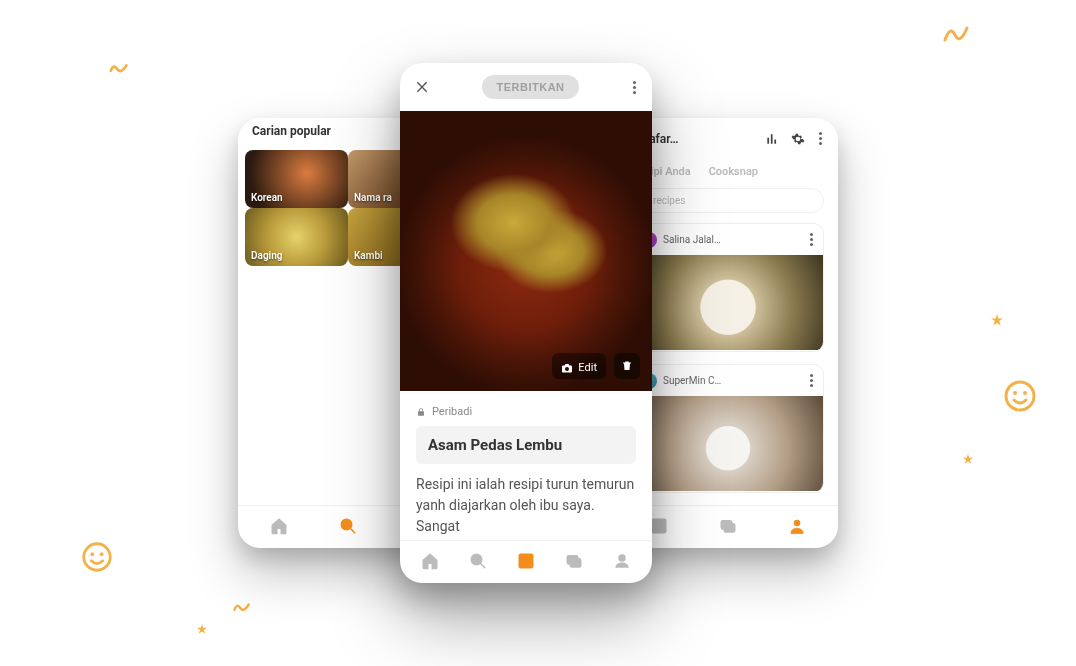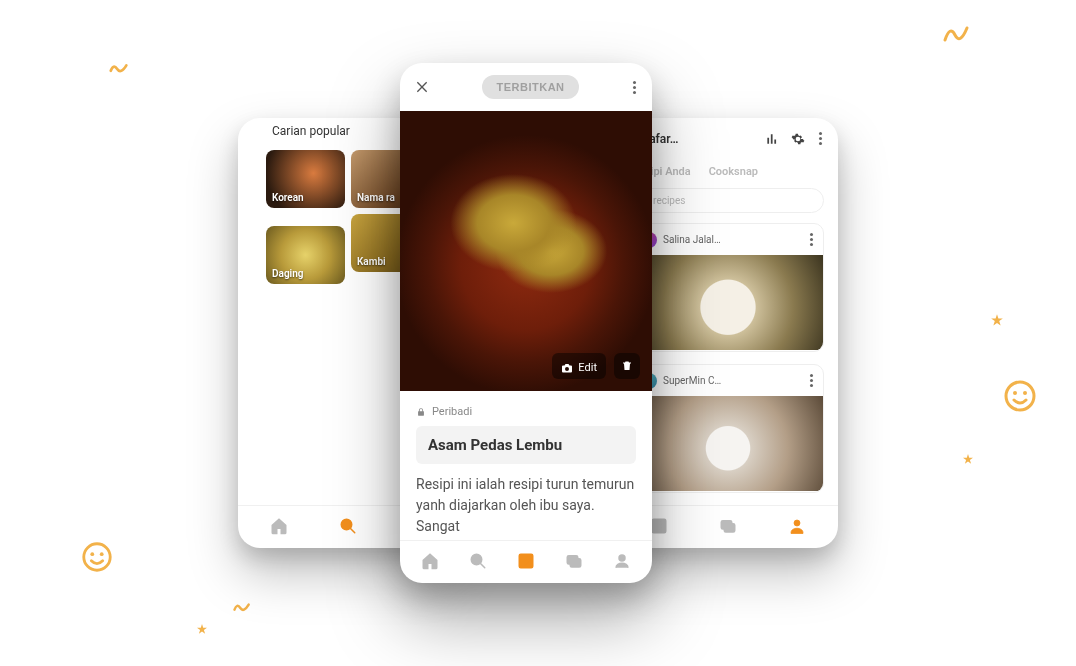--- a/index.html
+++ b/index.html
@@ -45,49 +45,47 @@
     display: flex;
     align-items: center;
     padding: 14px 14px 6px 14px;
     gap: 10px;
     color: #bbb;
     font-size: 12px;
   }
   .search-row svg { width: 14px; height: 14px; fill: #bbb; }
   .section-title {
     font-size: 12px;
-    font-weight: 400;
+    font-weight: 700;
     color: #333;
     padding: 6px 14px;
-    margin-left: 20px;
   }
   .grid-tiles {
     display: grid;
     grid-template-columns: 1fr 1fr;
-    gap: 6px;
-    padding: 6px 28px;
+    padding: 6px 7px;
   }
   .tile {
     position: relative;
     height: 58px;
     border-radius: 8px;
     overflow: hidden;
   }
   .tile-label {
     position: absolute;
     left: 6px;
     bottom: 5px;
     color: #fff;
     font-size: 10px;
     font-weight: 600;
     text-shadow: 0 1px 2px rgba(0,0,0,0.6);
   }
   .tile.t0 { background: radial-gradient(circle at 60% 40%, #d97b3f, #2b1a0f 80%); }
   .tile.t1 { background: linear-gradient(135deg, #c49a6c, #6b4423 70%, #3a2614); }
-  .tile.t2 { background: radial-gradient(circle at 50% 50%, #e6d26a, #b89a3a 50%, #6b5a1f); margin-top: 12px; }
+  .tile.t2 { background: radial-gradient(circle at 50% 50%, #e6d26a, #b89a3a 50%, #6b5a1f); }
   .tile.t3 { background: linear-gradient(130deg, #c9a53f, #8a6b20 60%, #5a4515); }
   
   .editor-header {
     display: flex;
     align-items: center;
     justify-content: space-between;
     padding: 12px 14px;
     gap: 10px;
   }
   .close-btn { width: 16px; height: 16px; cursor: pointer; }

